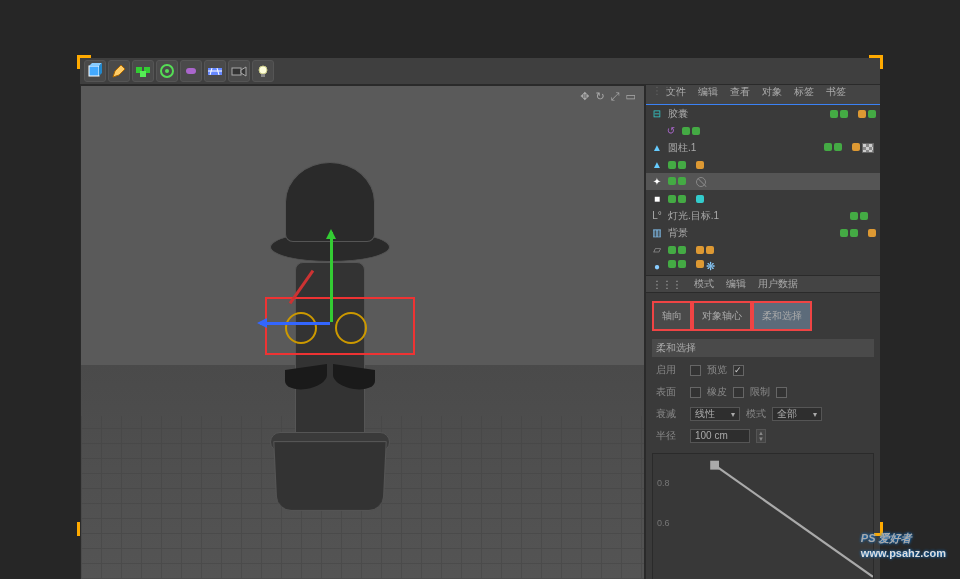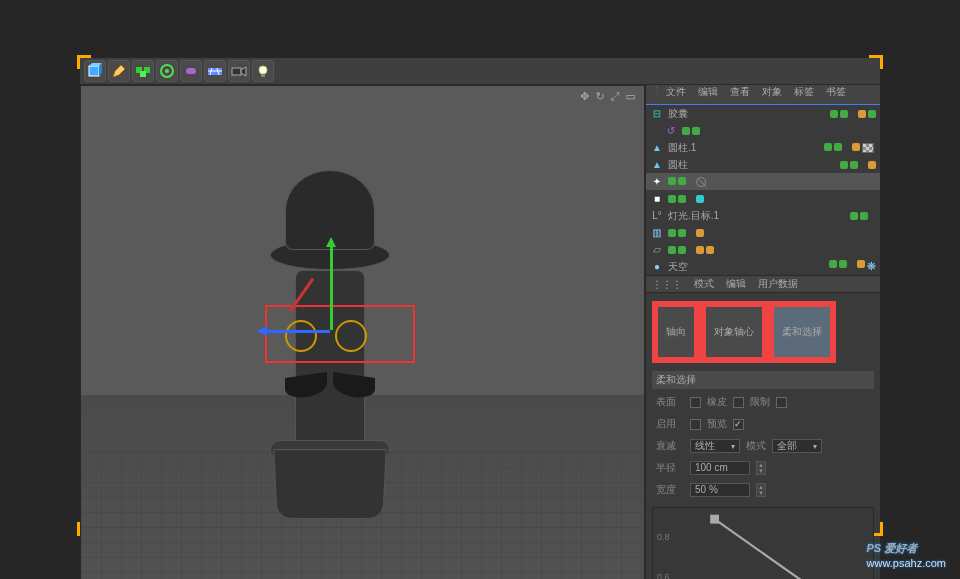--- a/index.html
+++ b/index.html
@@ -48,37 +48,37 @@
 .d-gr{background:#4a4}.d-or{background:#d93}.d-cy{background:#3cc}
 .chk{width:12px;height:10px;border:1px solid #666;margin-right:2px;background:repeating-conic-gradient(#888 0 25%,#ccc 0 50%) 0 0/6px 6px}
 .obj-dots .slash{width:10px;height:10px;border:1px solid #888;border-radius:50%;position:relative}
 .obj-dots .slash::after{content:"";position:absolute;width:12px;height:1px;background:#888;top:4px;left:-1px;transform:rotate(45deg)}
 .attr-tabs{height:18px;background:#444;display:flex;align-items:center;border-top:1px solid #2a2a2a;border-bottom:1px solid #2a2a2a}
 .attr-tabs span{padding:0 6px;font-size:10px}
 .attr-body{padding:6px;flex:1;display:flex;flex-direction:column;gap:4px}
 .tool-title{color:#ffb000;font-size:11px;display:flex;align-items:center;gap:4px}
 .tool-title::before{content:"✚";color:#ffb000}
 .sub-tabs{display:flex;gap:0;margin-top:2px}
-.sub-tab{padding:18px 8px;background:#4a4a4a;font-size:10px;border:6px solid #ef4444}
+.sub-tab{padding:6px 8px;background:#4a4a4a;font-size:10px;border:2px solid #ef4444}
 .sub-tab.act{background:#5c6b7a}
 .section-hdr{background:#4a4a4a;padding:2px 4px;font-size:10px;margin-top:4px}
 .prop-row{display:flex;align-items:center;height:18px;gap:6px;padding-left:4px}
 .prop-lbl{width:28px;font-size:10px;color:#888}
 .cb{width:11px;height:11px;border:1px solid #666;background:#333}
 .cb.on::after{content:"✓";color:#ccc;font-size:9px;display:block;line-height:9px}
 .prop-input{background:#2e2e2e;border:1px solid #555;height:14px;padding:0 4px;font-size:10px;width:60px}
 .prop-sel{background:#2e2e2e;border:1px solid #555;height:14px;padding:0 4px;font-size:10px;width:50px;display:inline-flex;align-items:center}
 .prop-sel::after{content:"▾";margin-left:auto;font-size:8px}
 .spinner{width:10px;height:14px;background:#444;border:1px solid #555;display:flex;flex-direction:column}
 .spinner div{flex:1;text-align:center;font-size:6px;line-height:6px;color:#888}
 .curve{flex:1;background:#383838;border:1px solid #2a2a2a;position:relative;min-height:80px;margin-top:4px}
 .curve-lbl{position:absolute;font-size:9px;color:#777}
 .curve svg{width:100%;height:100%}
-.watermark{position:absolute;right:14px;bottom:10px;font-size:18px;color:#fff;font-style:italic;font-weight:bold;text-shadow:0 0 3px #08f}
-.watermark small{font-size:11px;display:block;font-style:normal;font-weight:normal;color:#ddd}
+.watermark{position:absolute;right:14px;bottom:20px;font-size:18px;color:#fff;font-style:italic;font-weight:bold;text-shadow:0 0 3px #08f}
+.watermark small{font-size:11px;display:block;font-style:normal;font-weight:bold;color:#ddd}
 .corner{position:absolute;width:14px;height:14px}
 .corner.tl{top:-3px;left:-3px;border-top:3px solid #fa0;border-left:3px solid #fa0}
 .corner.tr{top:-3px;right:-3px;border-top:3px solid #fa0;border-right:3px solid #fa0}
 .corner.bl{bottom:-3px;left:-3px;border-bottom:3px solid #fa0;border-left:3px solid #fa0}
 .corner.br{bottom:-3px;right:-3px;border-bottom:3px solid #fa0;border-right:3px solid #fa0}
 </style>
 </head>
 <body>
 
 <div class="frame">
@@ -208,21 +208,20 @@
             <span class="obj-dots">
               <span class="dot d-gr"></span>
               <span class="dot d-gr"></span>
               <span style="width: 6px;"></span>
               <span class="dot d-or"></span>
               <span class="chk"></span>
             </span>
           </div>
           <div class="obj-row" style="padding-left: 4px;">
             <span class="obj-ico" style="color: rgb(102, 204, 255);">▲</span>
-            <span class="obj-name">圆柱</span>
             <span class="obj-dots">
               <span class="dot d-gr"></span>
               <span class="dot d-gr"></span>
               <span style="width: 6px;"></span>
               <span class="dot d-or"></span>
             </span>
           </div>
           <div class="obj-row sel" style="padding-left: 4px;">
             <span class="obj-ico" style="color: rgb(255, 255, 255);">✦</span>
             <span class="obj-dots">
@@ -245,40 +244,40 @@
             <span class="obj-ico" style="color: rgb(170, 170, 170);">L°</span>
             <span class="obj-name">灯光.目标.1</span>
             <span class="obj-dots">
               <span class="dot d-gr"></span>
               <span class="dot d-gr"></span>
               <span style="width: 6px;"></span>
             </span>
           </div>
           <div class="obj-row" style="padding-left: 4px;">
             <span class="obj-ico" style="color: rgb(136, 204, 255);">▥</span>
+            <span class="obj-name">背景</span>
             <span class="obj-dots">
               <span class="dot d-gr"></span>
               <span class="dot d-gr"></span>
               <span style="width: 6px;"></span>
               <span class="dot d-or"></span>
             </span>
           </div>
           <div class="obj-row" style="padding-left: 4px;">
             <span class="obj-ico" style="color: rgb(170, 170, 170);">▱</span>
             <span class="obj-dots">
               <span class="dot d-gr"></span>
               <span class="dot d-gr"></span>
               <span style="width: 6px;"></span>
               <span class="dot d-or"></span>
               <span class="dot d-or"></span>
             </span>
           </div>
           <div class="obj-row" style="padding-left: 4px;">
             <span class="obj-ico" style="color: rgb(136, 204, 255);">●</span>
-            <span class="obj-name">天空</span>
             <span class="obj-dots">
               <span class="dot d-gr"></span>
               <span class="dot d-gr"></span>
               <span style="width: 6px;"></span>
               <span class="dot d-or"></span>
               <span style="color: rgb(136, 204, 255); font-size: 11px;">❋</span>
             </span>
           </div>
         </div>
 
@@ -289,51 +288,43 @@
         <span>用户数据</span>
       </div>
       <div class="attr-body">
         <div class="sub-tabs">
           <div class="sub-tab">轴向</div>
           <div class="sub-tab">对象轴心</div>
           <div class="sub-tab act">柔和选择</div>
         </div>
         <div class="section-hdr">柔和选择</div>
 
+        <div class="prop-row">
+          <span class="prop-lbl">启用</span>
+          <span class="cb"></span>
+          <span class="prop-lbl" style="width:auto">预览</span>
+          <span class="cb on"></span>
+        </div>
         <div class="prop-row">
           <span class="prop-lbl">表面</span>
           <span class="cb"></span>
           <span class="prop-lbl" style="width:auto">橡皮</span>
           <span class="cb"></span>
           <span class="prop-lbl" style="width:auto">限制</span>
           <span class="cb"></span>
         </div>
         <div class="prop-row">
-          <span class="prop-lbl">启用</span>
-          <span class="cb"></span>
-          <span class="prop-lbl" style="width:auto">预览</span>
-          <span class="cb on"></span>
-        </div>
-        <div class="prop-row">
           <span class="prop-lbl">衰减</span>
           <span class="prop-sel">线性</span>
           <span class="prop-lbl" style="width:auto">模式</span>
           <span class="prop-sel">全部</span>
         </div>
         <div class="prop-row">
           <span class="prop-lbl">半径</span>
           <span class="prop-input">100 cm</span>
-          <span class="spinner">
-              <div>▲</div>
-              <div>▼</div>
-            </span>
-        </div>
-        <div class="prop-row">
-          <span class="prop-lbl">宽度</span>
-          <span class="prop-input">50 %</span>
           <span class="spinner">
               <div>▲</div>
               <div>▼</div>
             </span>
         </div>
         <div class="curve">
           <span class="curve-lbl" style="top:18%;left:4px">0.8</span>
           <span class="curve-lbl" style="top:48%;left:4px">0.6</span>
           <svg viewBox="0 0 100 60" preserveAspectRatio="none">
               <line x1="28" y1="5" x2="100" y2="55" stroke="#aaa" stroke-width="1"></line>

